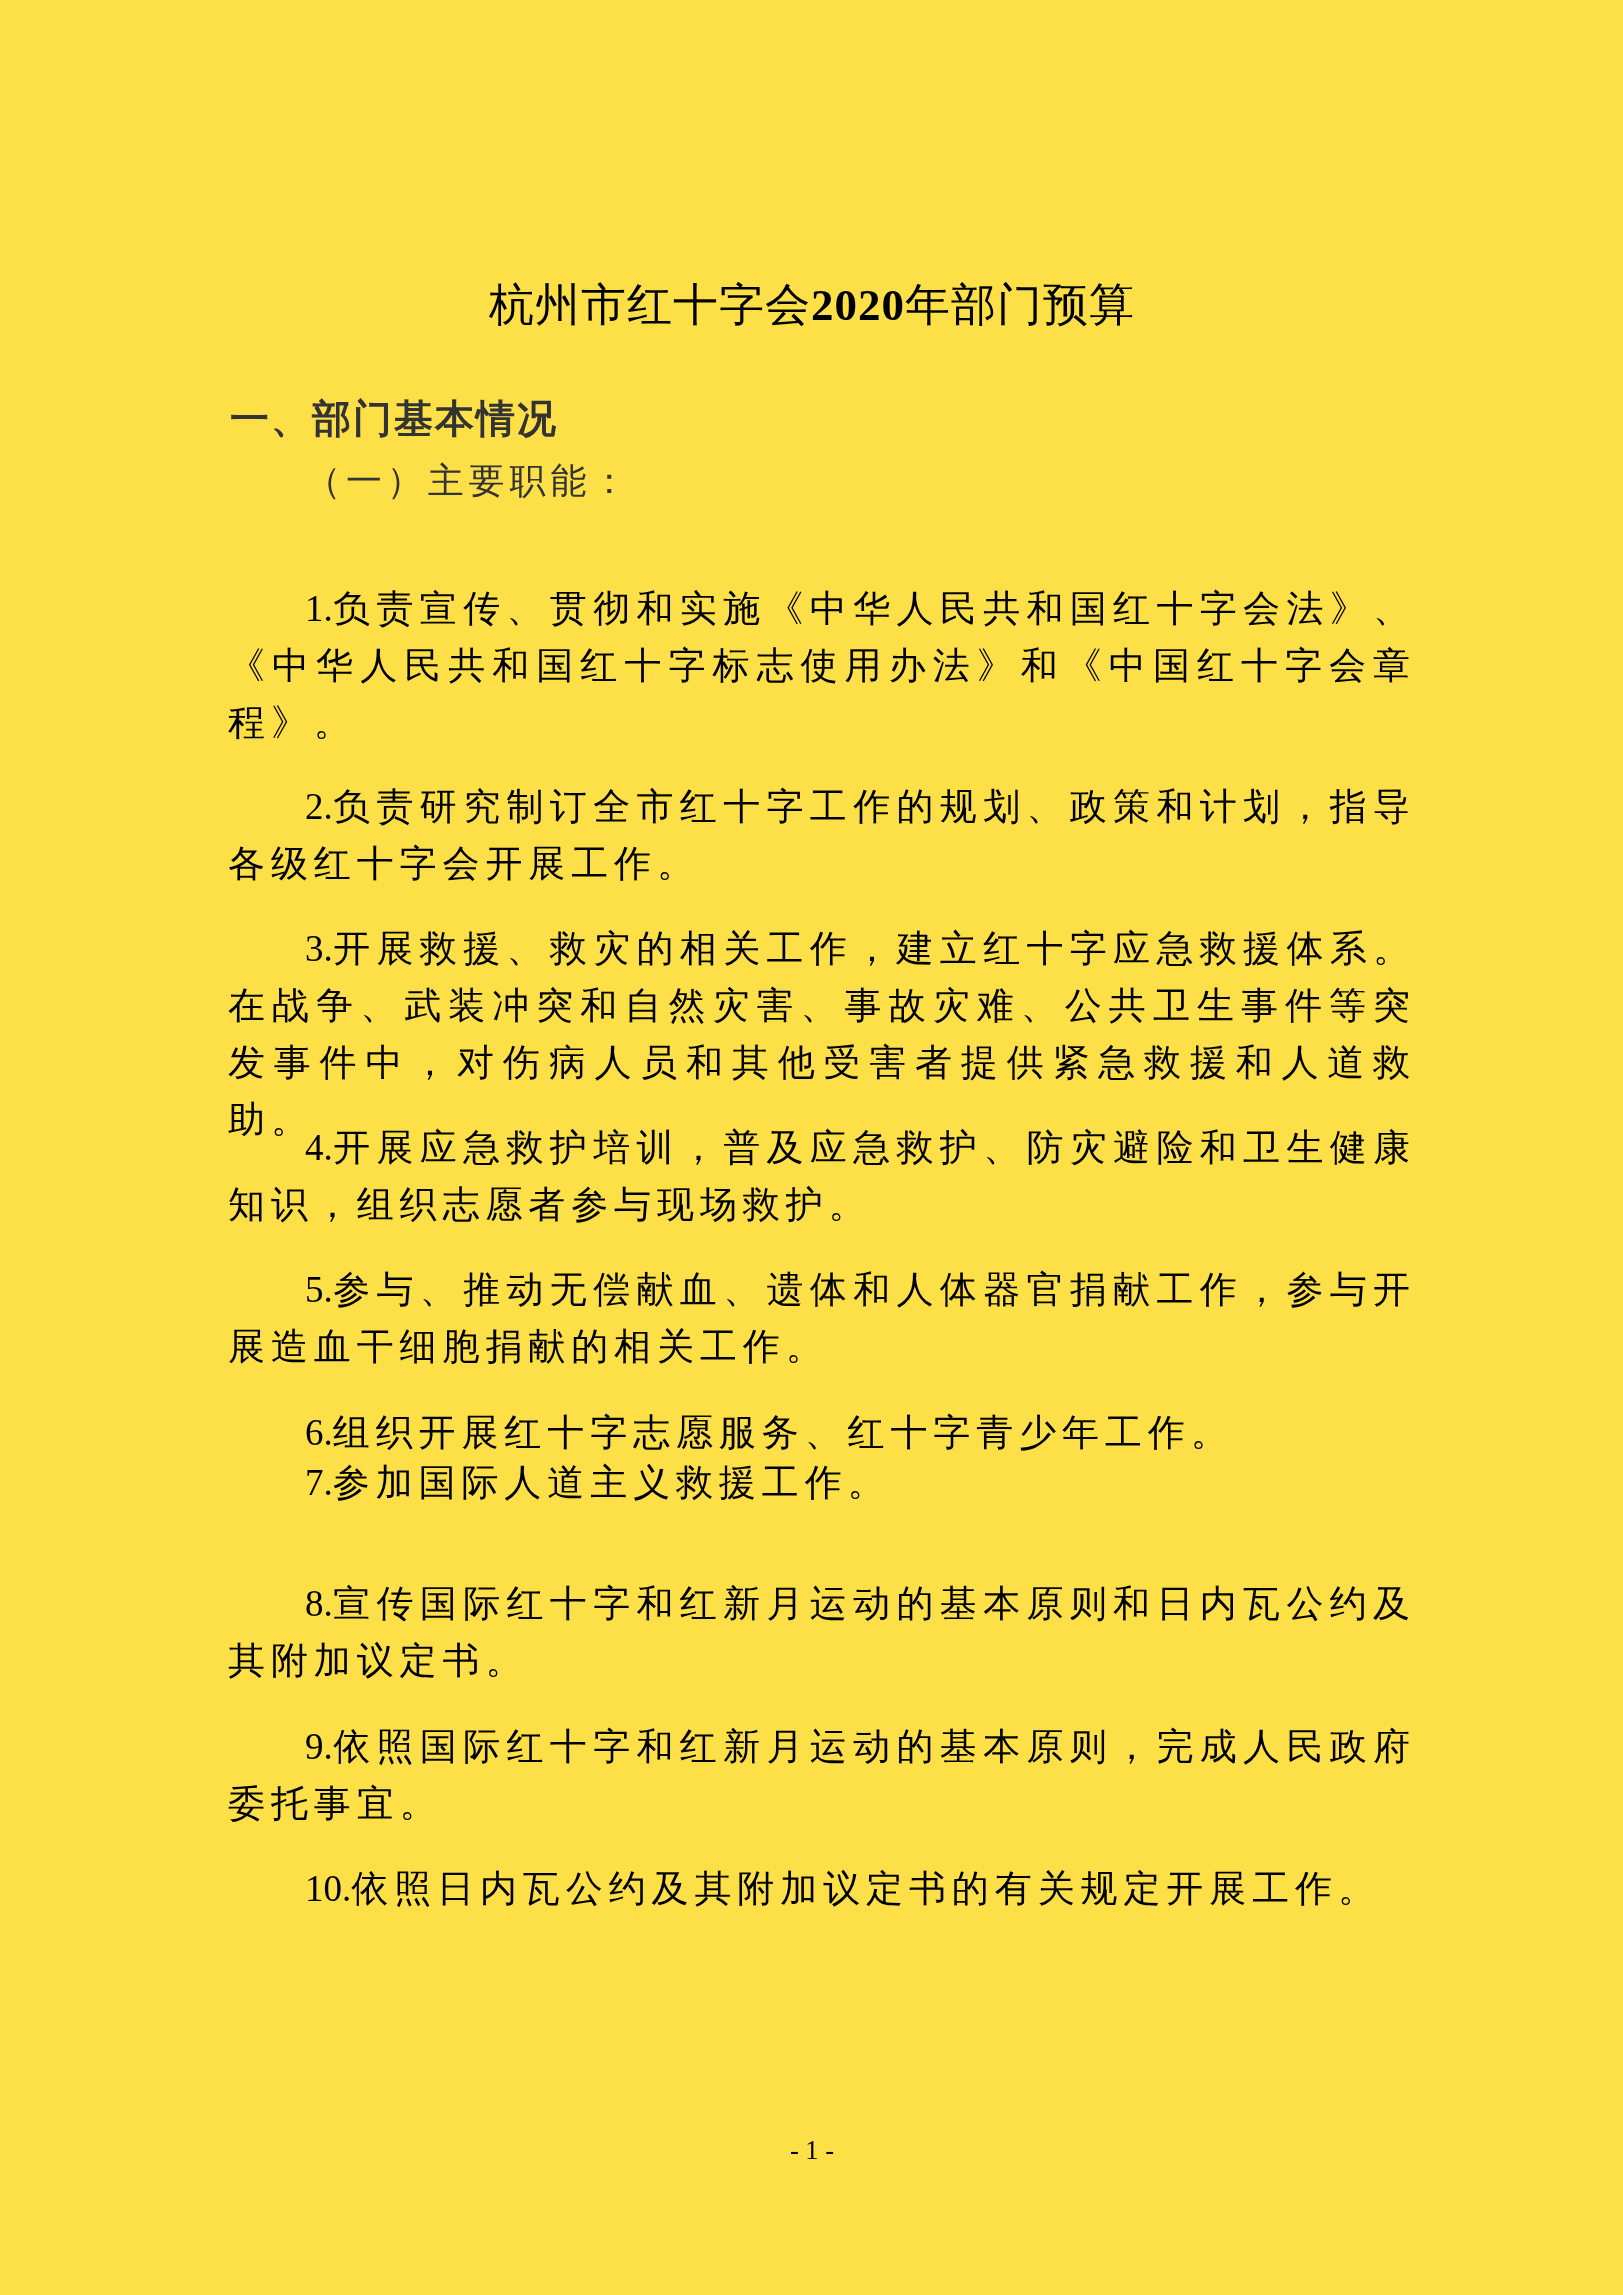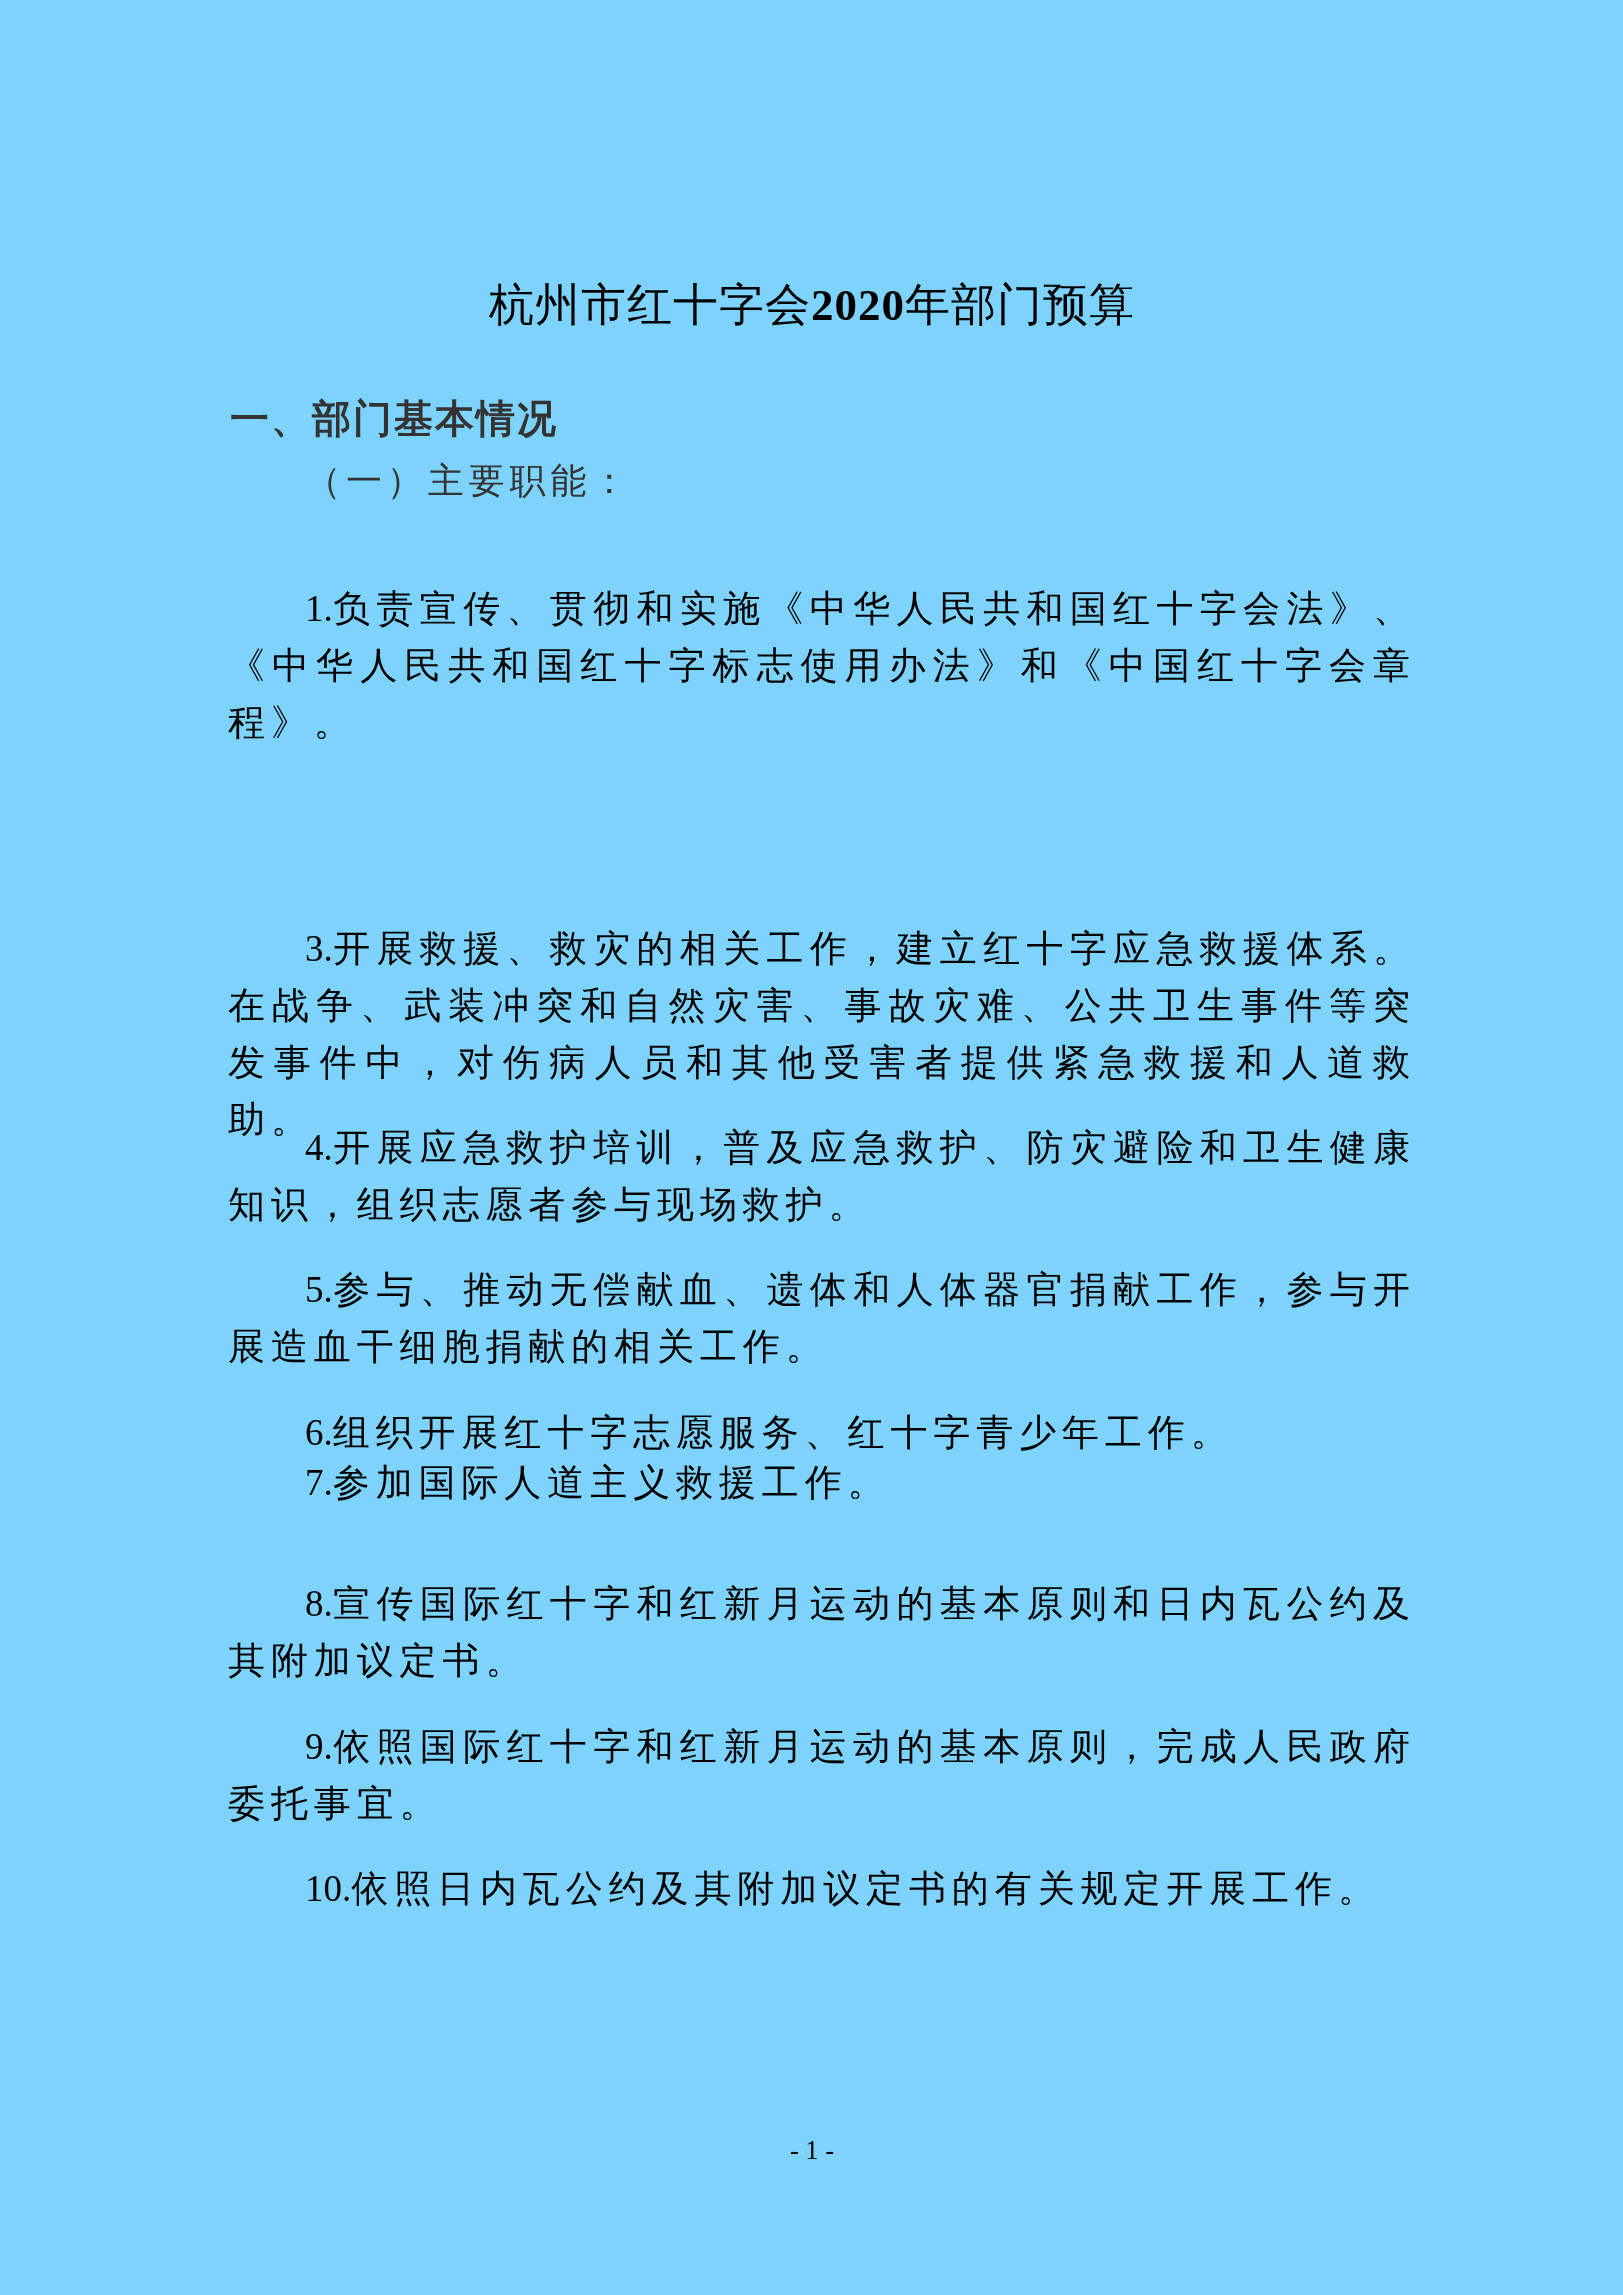--- a/index.html
+++ b/index.html
@@ -1,17 +1,17 @@
 <!DOCTYPE html>
 <html style="font-size:7.9px"><head>
   <meta charset="utf-8">
   <style>
     html, body { margin: 0; padding: 0; background: #ffffff; }
     body { width: 1624px; height: 2295px; position: relative; overflow: hidden; }
-    .page { position: absolute; left: 0; top: 0; width: 1624px; height: 2295px; background: #7dd3fc; }
+    .page { position: absolute; left: 0; top: 0; width: 1624px; height: 2295px; background: #fde047; }
     .title {
       position: absolute; left: 0; width: 1624px; top: 275px;
       text-align: center;
       font-family: "DejaVu Serif", "Liberation Serif", serif;
       font-size: 45px; line-height: 59px; color: #000;
       letter-spacing: 1px;
     }
     .title .num { font-family: "Liberation Serif", serif; font-weight: bold; }
     .h1 {
       position: absolute; left: 230px; top: 394px;
@@ -50,20 +50,21 @@
   <div class="title">
     <span>杭州市红十字会</span><span class="num">2020</span><span>年部门预算</span>
   </div>
 
   <div class="h1">一、部门基本情况</div>
 
   <div class="h2">（一）主要职能：</div>
 
   <p class="para" style="top:564px"><span class="lead">1.</span><span>负责宣传、贯彻和实施《中华人民共和国红十字会法》、《中华人民共和国红十字标志使用办法》和《中国红十字会章程》。</span></p>
 
+  <p class="para" style="top:762px"><span class="lead">2.</span><span>负责研究制订全市红十字工作的规划、政策和计划，指导各级红十字会开展工作。</span></p>
 
   <p class="para" style="top:904px"><span class="lead">3.</span><span>开展救援、救灾的相关工作，建立红十字应急救援体系。在战争、武装冲突和自然灾害、事故灾难、公共卫生事件等突发事件中，对伤病人员和其他受害者提供紧急救援和人道救助。</span></p>
 
   <p class="para" style="top:1103px"><span class="lead">4.</span><span>开展应急救护培训，普及应急救护、防灾避险和卫生健康知识，组织志愿者参与现场救护。</span></p>
 
   <p class="para" style="top:1245px"><span class="lead">5.</span><span>参与、推动无偿献血、遗体和人体器官捐献工作，参与开 展造血干细胞捐献的相关工作。</span></p>
 
   <p class="para" style="top:1388px"><span class="lead">6.</span><span>组织开展红十字志愿服务、红十字青少年工作。</span></p>
 
   <p class="para" style="top:1438px"><span class="lead">7.</span><span>参加国际人道主义救援工作。</span></p>

